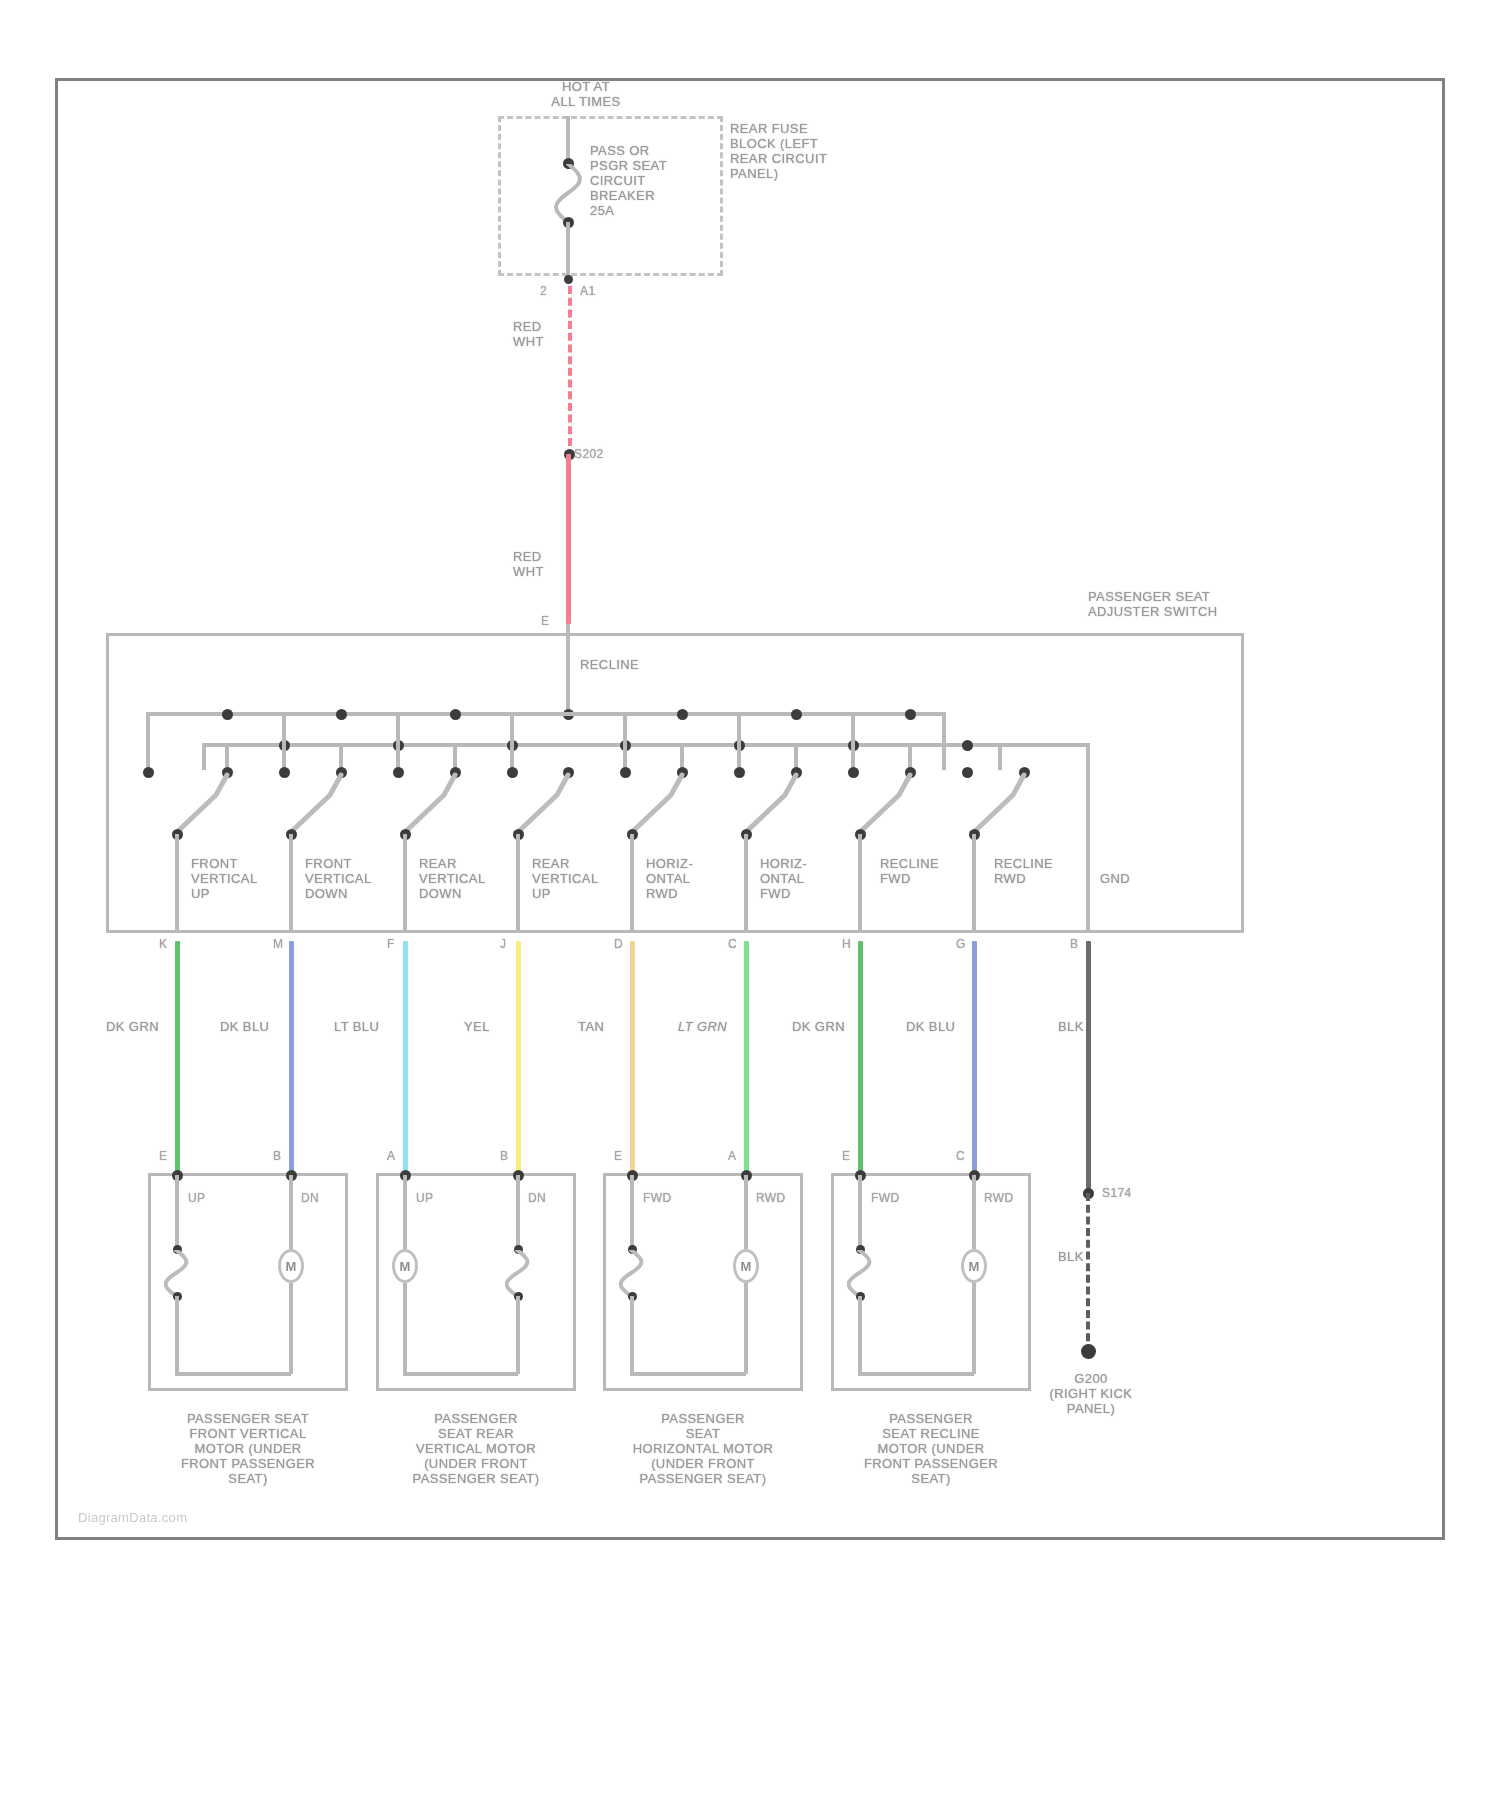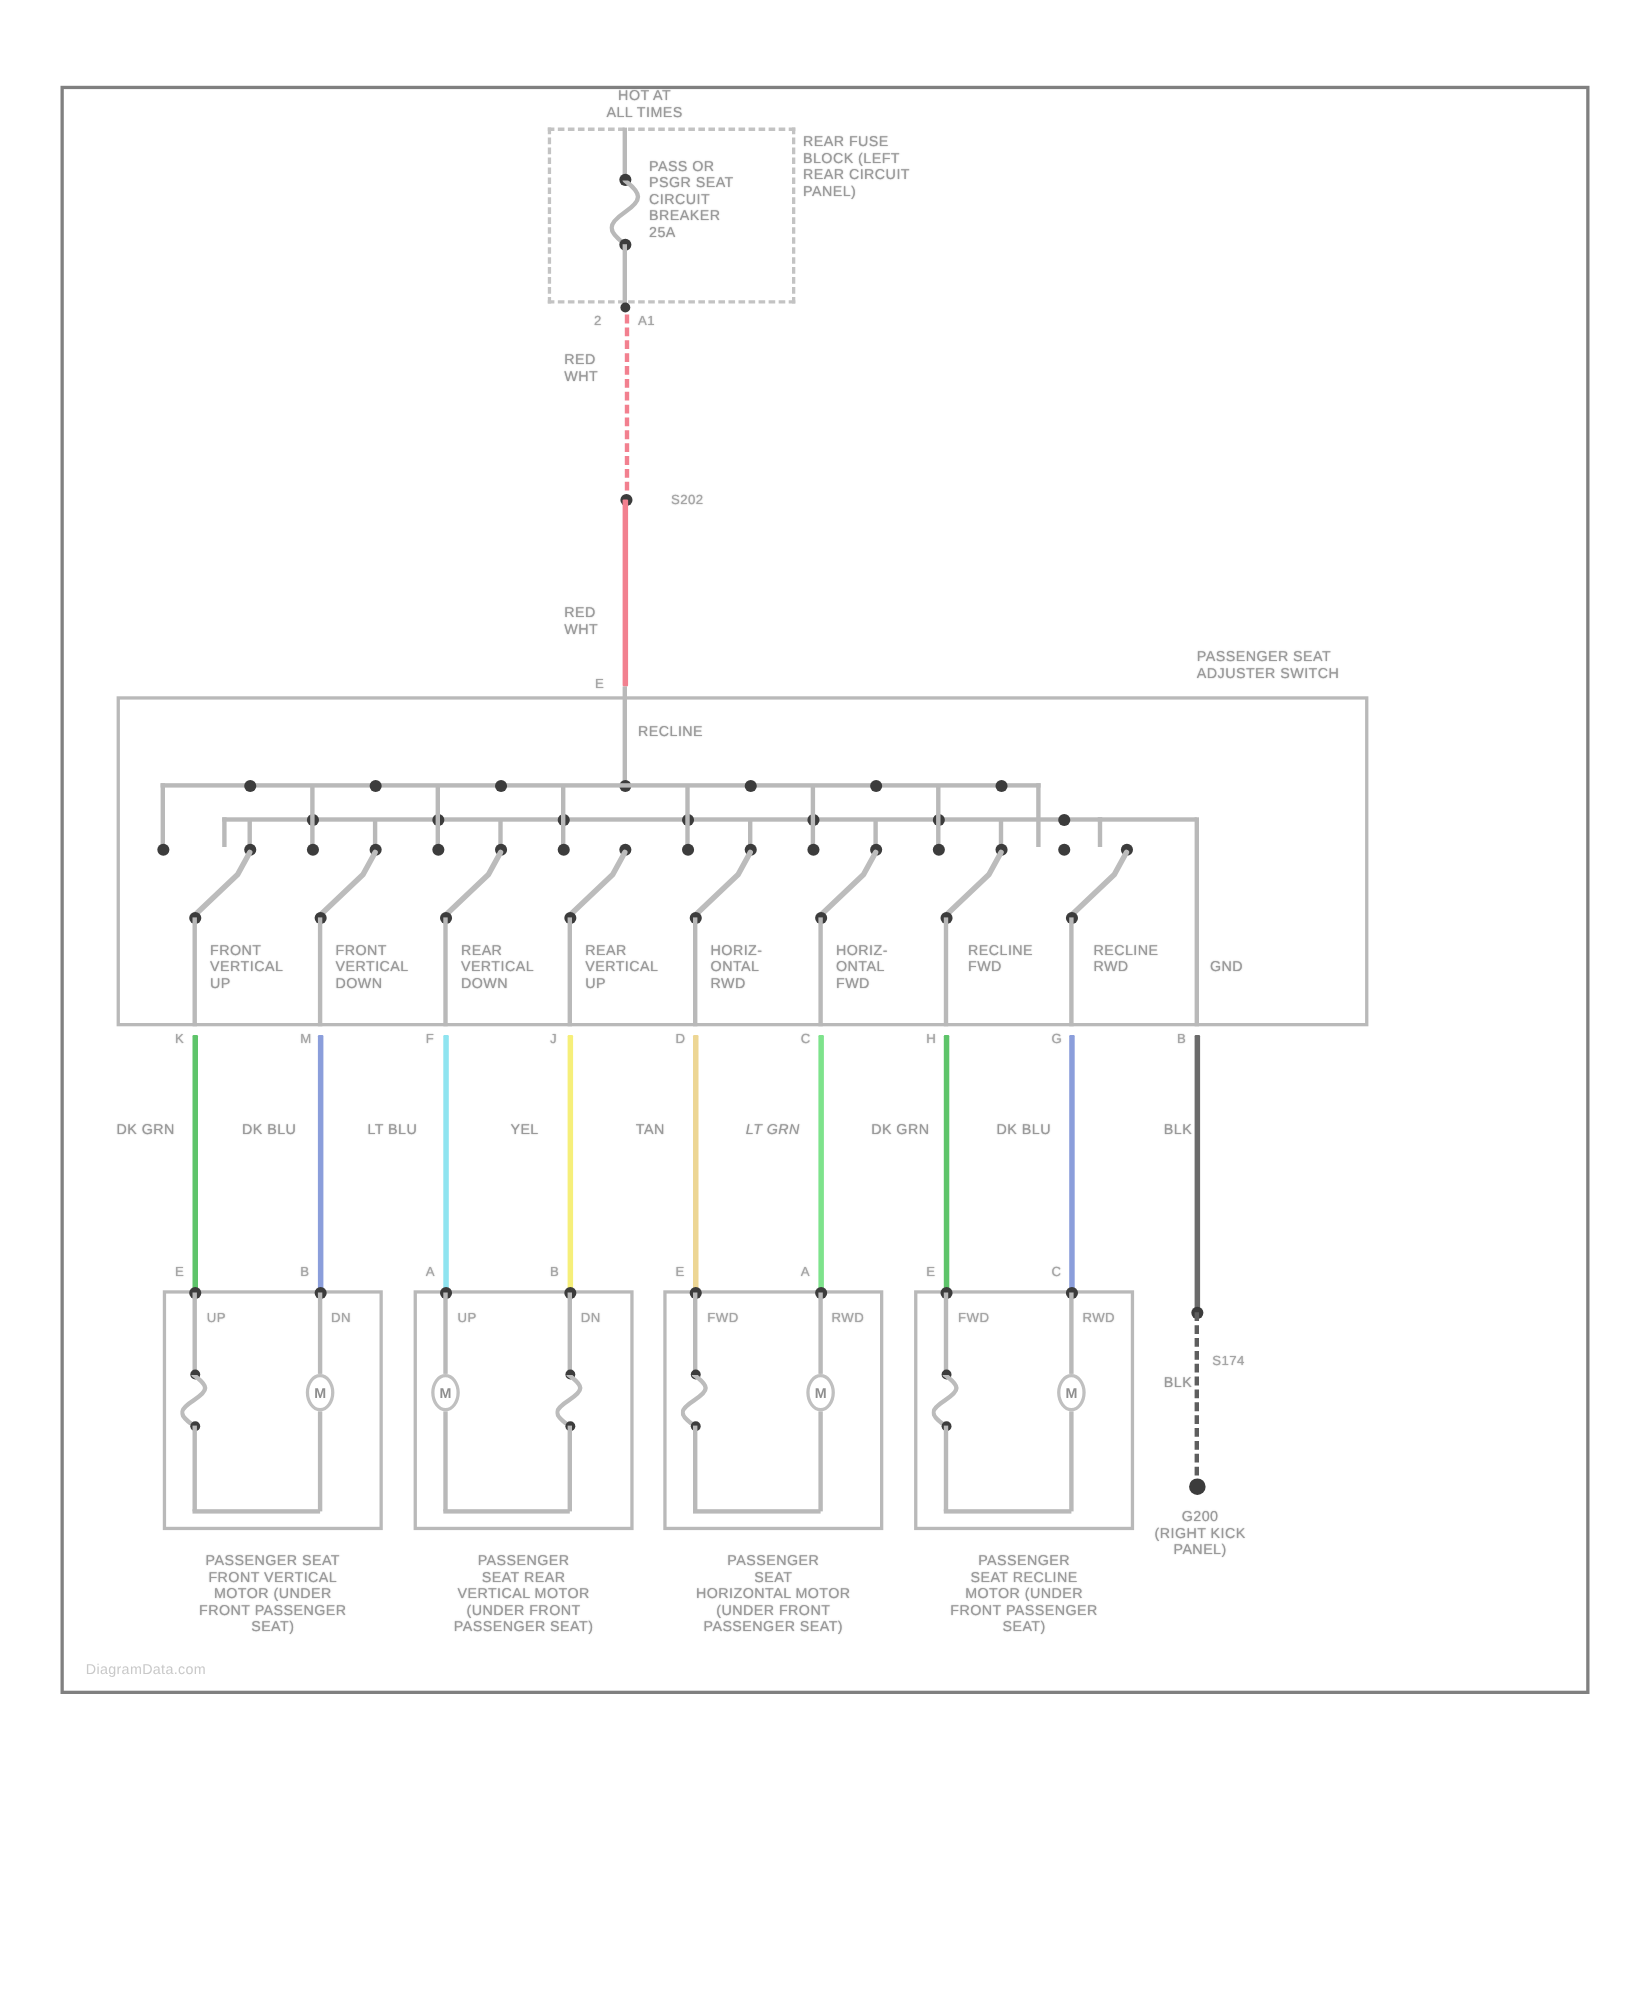--- a/index.html
+++ b/index.html
@@ -126,21 +126,21 @@
 
   <div class="lbl pin" style="left:482px;top:203px;">2</div>
   <div class="lbl pin" style="left:522px;top:203px;">A1</div>
 
   <div class="lbl" style="left:455px;top:238px;width:60px;">RED
 WHT</div>
 
   <div class="dashv" style="left:510px;top:205px;height:160px;border-color:#f2808f;"></div>
 
   <div class="dot" style="left:511px;top:373px;"></div>
-  <div class="lbl pin" style="left:552px;top:366px;">S202</div>
+  <div class="lbl pin" style="left:516px;top:366px;">S202</div>
 
   <div class="cwire v" style="left:508px;top:373px;height:170px;background:#f2808f;"></div>
 
   <div class="lbl" style="left:455px;top:468px;width:60px;">RED
 WHT</div>
 
   <div class="lbl pin" style="left:483px;top:533px;">E</div>
 
   <div class="lbl" style="left:1030px;top:508px;width:220px;">PASSENGER SEAT
 ADJUSTER SWITCH</div>
@@ -428,21 +428,21 @@
       </div>
   <div class="wire v" style="left:914px;top:1202px;height:91px;"></div>
   <div class="wire h" style="left:800px;top:1291px;width:116px;"></div>
   <div class="lbl ctr" style="left:743px;top:1330px;width:260px;">PASSENGER
 SEAT RECLINE
 MOTOR (UNDER
 FRONT PASSENGER
 SEAT)</div>
 
   <div class="dot" style="left:1030px;top:1112px;"></div>
-  <div class="lbl pin" style="left:1044px;top:1105px;margin-top:44px;">S174</div>
+  <div class="lbl pin" style="left:1044px;top:1105px;">S174</div>
   <div class="lbl" style="left:1000px;top:1168px;">BLK</div>
   <div class="dashv" style="left:1028px;top:1112px;height:160px;border-color:#5e5e5e;"></div>
   <div class="dot big" style="left:1030px;top:1270px;"></div>
   <div class="lbl ctr" style="left:968px;top:1290px;width:130px;">G200
 (RIGHT KICK
 PANEL)</div>
 
   <div class="watermark">DiagramData.com</div>
 
  </div>

